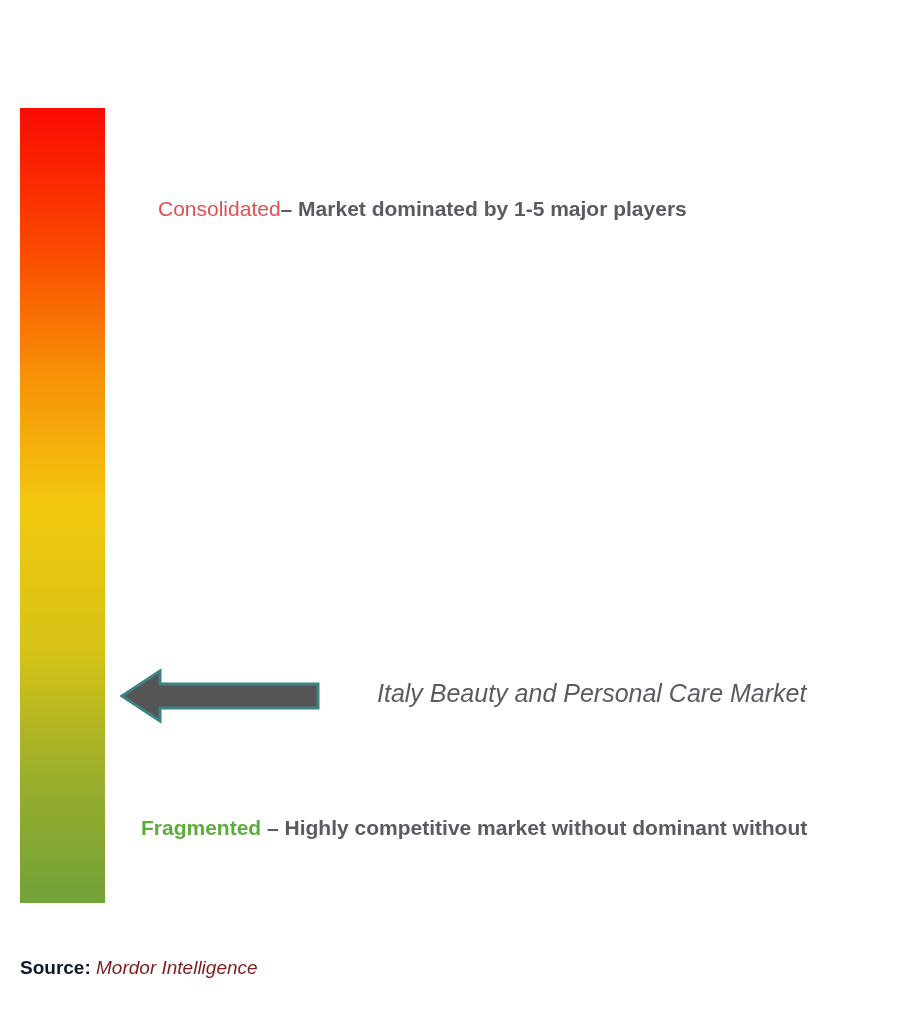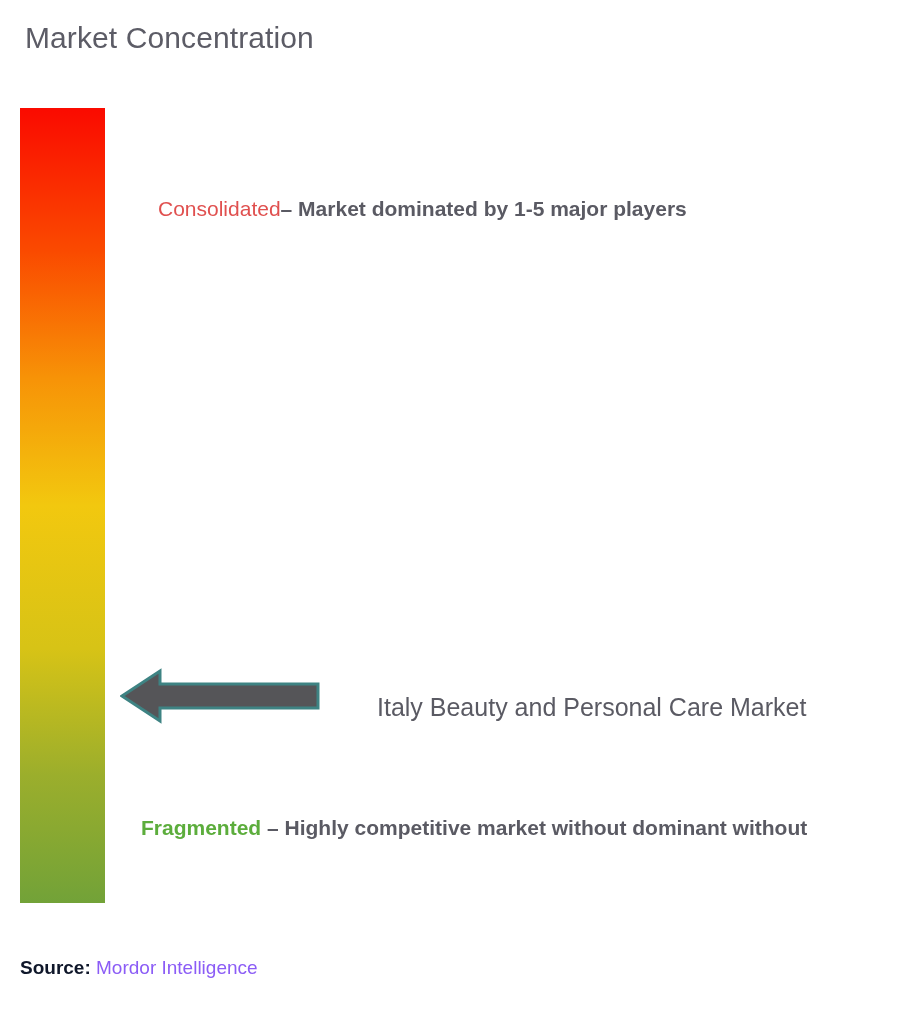--- a/index.html
+++ b/index.html
@@ -113,43 +113,43 @@
     line-height: 26px;
     color: #5a5a63;
     white-space: nowrap;
   }
   .source-label {
     font-weight: 700;
     color: #0f172a;
   }
   .source-value {
     font-weight: 400;
-    color: #8b5cf6;
+    color: #7f1d1d;
+    font-style: italic;
   }
 </style>
 </head>
 <body>
 
 <div id="chart-root">
 
-  <div id="chart-title">Market Concentration</div>
 
   <div id="gradient-bar" style="background: linear-gradient(rgb(250, 10, 0) 0%, rgb(250, 74, 0) 18%, rgb(247, 147, 7) 34%, rgb(242, 200, 15) 50%, rgb(215, 195, 22) 68%, rgb(155, 174, 44) 84%, rgb(114, 162, 56) 100%);"></div>
 
   <div id="consolidated-row">
     <span class="term-consolidated">Consolidated</span><span class="desc-text">– Market dominated by 1-5 major players</span>
   </div>
 
   <div id="arrow-indicator" style="top: 668.3px;">
     <svg viewBox="0 0 200 56" xmlns="http://www.w3.org/2000/svg">
       <polygon points="2,28 40,3 40,16 198,16 198,40 40,40 40,53" fill="#555558" stroke="#3E8383" stroke-width="3" stroke-linejoin="miter"></polygon>
     </svg>
   </div>
 
-  <div id="market-label" style="top: 689px;">Italy Beauty and Personal Care Market</div>
+  <div id="market-label" style="top: 675px; font-style: italic;">Italy Beauty and Personal Care Market</div>
 
   <div id="fragmented-row">
     <span class="term-fragmented">Fragmented</span><span class="desc-text"> – Highly competitive market without dominant without</span>
   </div>
 
   <div id="source-footer">
     <span class="source-label">Source:</span><span class="source-value"> Mordor Intelligence</span>
   </div>
 
 </div>

